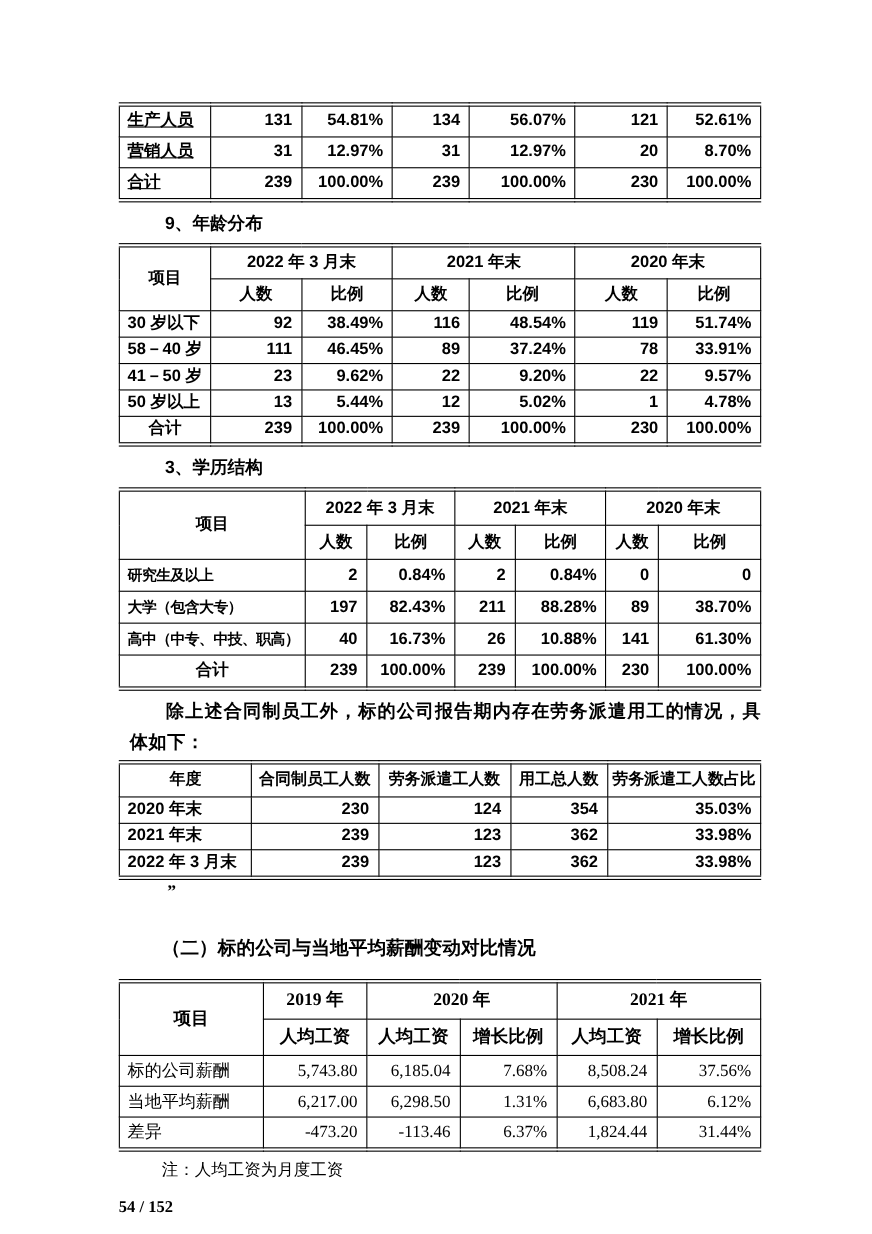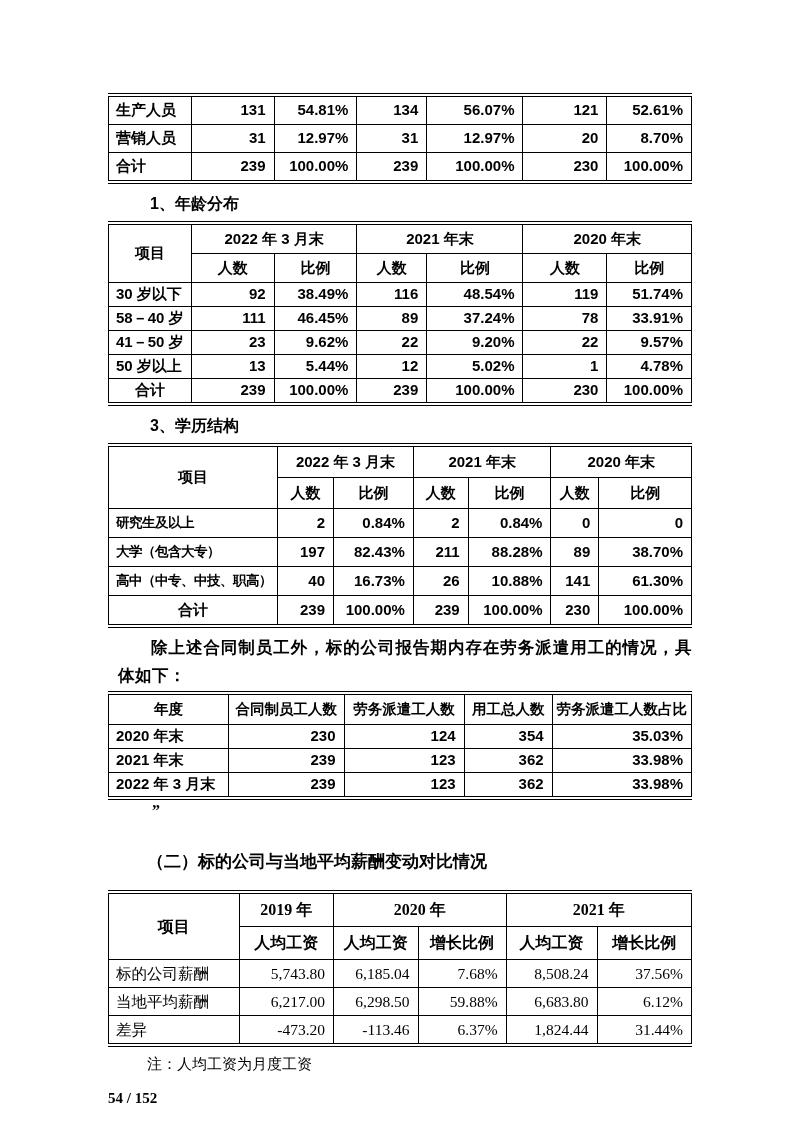--- a/index.html
+++ b/index.html
@@ -34,21 +34,21 @@
   }
   table.tbl th { text-align: center; font-weight: 700; }
   table.tbl td { text-align: right; padding: 0 8px 0 0; }
   table.tbl td:first-child { text-align: left; padding: 0 0 0 7px; }
 
   
   .bold-tbl { font-weight: 700; font-size: 15px; }
 
   
   .t-staff td { height: 27px; }
-  .t-staff td:first-child { text-align: center; padding: 0; }
+  .t-staff td:first-child { text-align: center; padding: 0; text-decoration: underline; }
 
   
   .t-age th { height: 26px; }
   .t-age td { height: 23px; }
   .t-age tbody tr:last-child td:first-child { text-align: center; padding: 0; }
 
   
   .t-edu th { height: 28px; }
   .t-edu td { height: 28px; }
   .t-edu td:first-child { font-size: 13.5px; letter-spacing: -0.5px; padding-left: 4px; }
@@ -155,21 +155,21 @@
           <td>239</td>
           <td>100.00%</td>
           <td>239</td>
           <td>100.00%</td>
           <td>230</td>
           <td>100.00%</td>
         </tr>
       </tbody>
   </table>
 
-  <div class="sec-heading">1、年龄分布</div>
+  <div class="sec-heading">9、年龄分布</div>
 
   <table class="tbl bold-tbl t-age">
     <colgroup>
       <col style="width:14.2%">
         <col style="width:14.2%">
         <col style="width:14.2%">
       <col style="width:12.0%">
         <col style="width:16.5%">
         <col style="width:14.4%">
         <col style="width:14.5%">
@@ -386,21 +386,21 @@
             <td>5,743.80</td>
             <td>6,185.04</td>
             <td>7.68%</td>
             <td>8,508.24</td>
             <td>37.56%</td>
           </tr>
           <tr>
             <td>当地平均薪酬</td>
             <td>6,217.00</td>
             <td>6,298.50</td>
-            <td>59.88%</td>
+            <td>1.31%</td>
             <td>6,683.80</td>
             <td>6.12%</td>
           </tr>
           <tr>
             <td>差异</td>
             <td>-473.20</td>
             <td>-113.46</td>
             <td>6.37%</td>
             <td>1,824.44</td>
             <td>31.44%</td>

